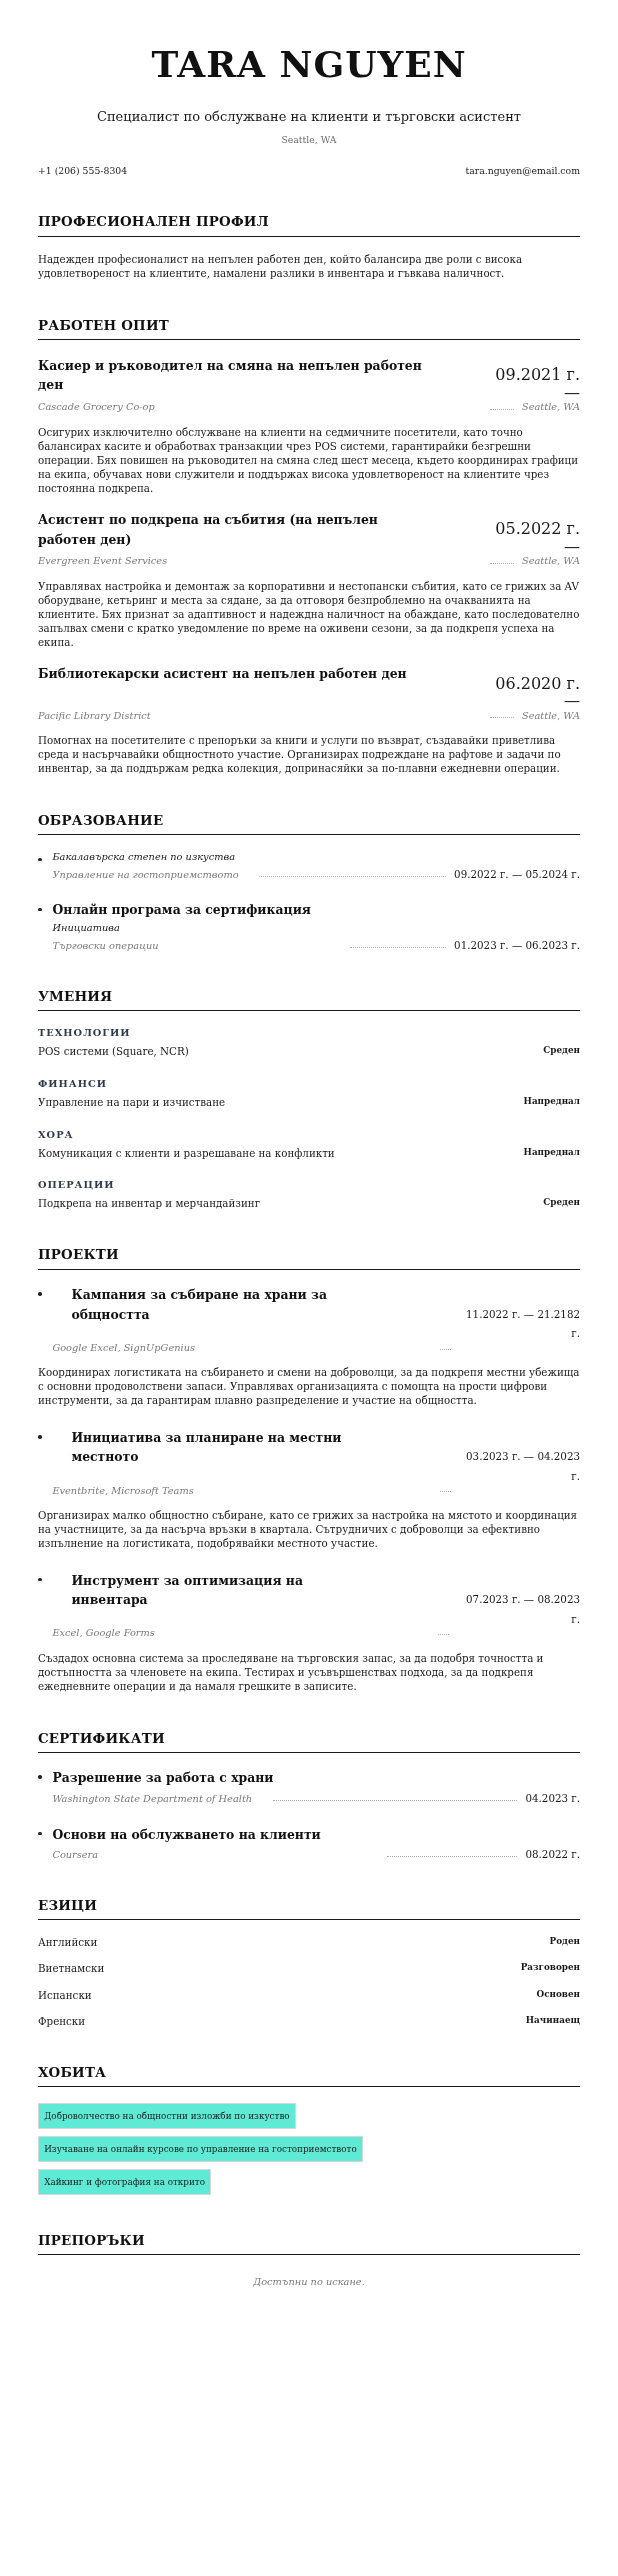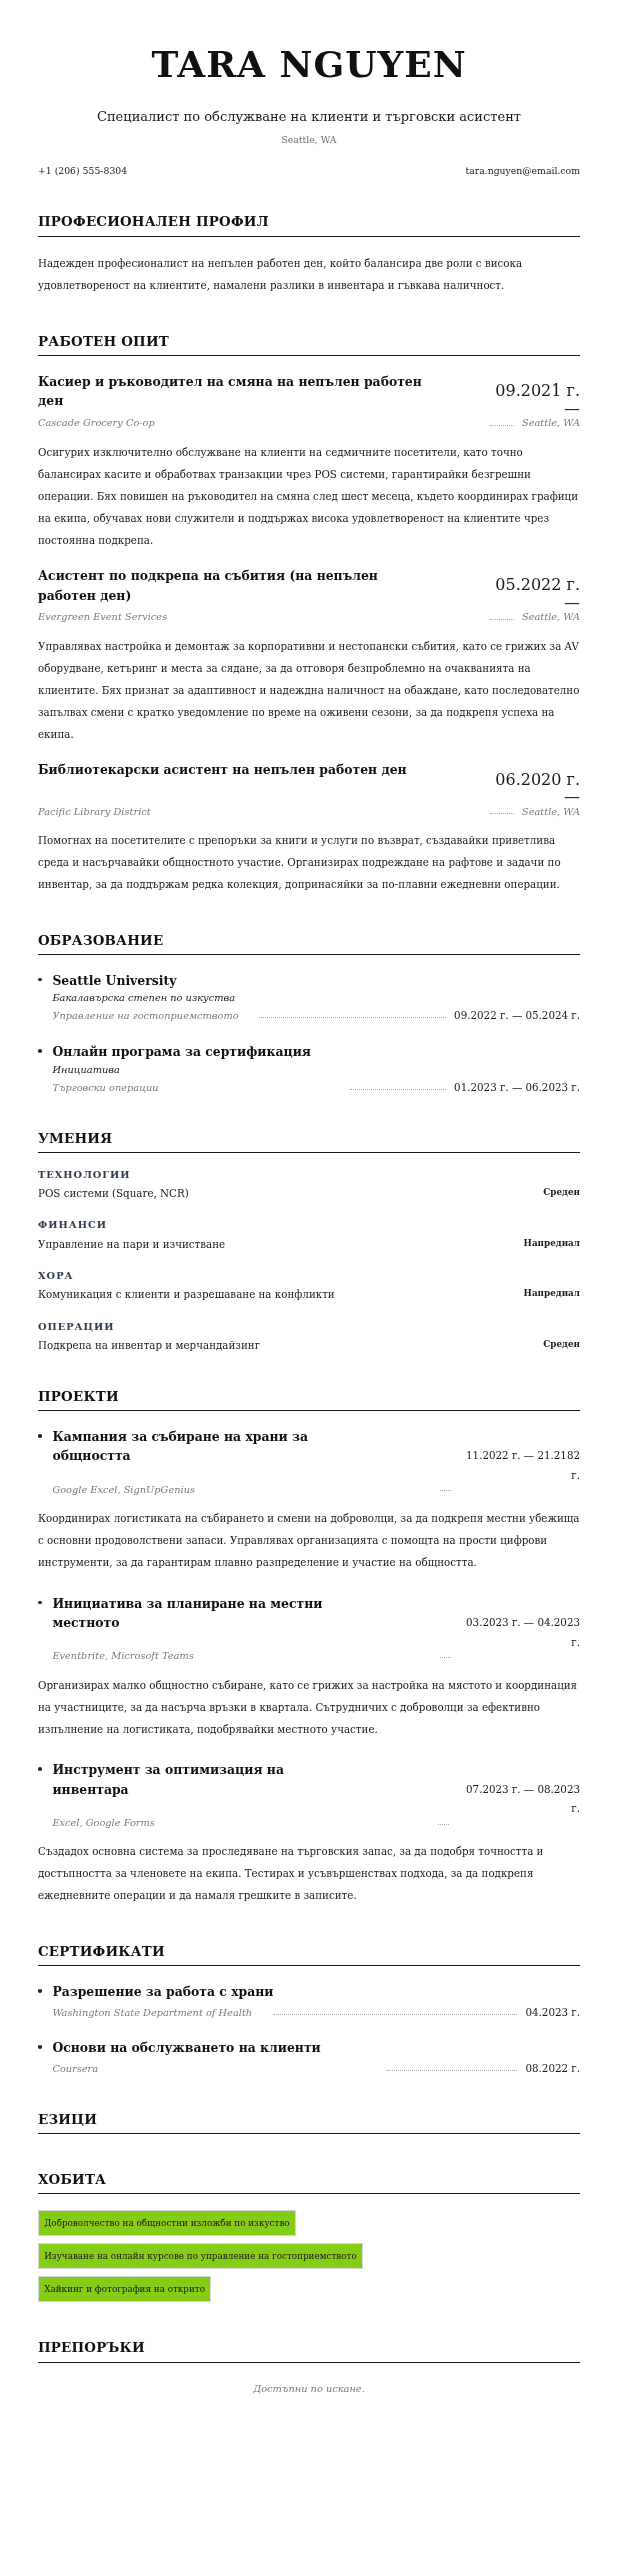--- a/index.html
+++ b/index.html
@@ -19,21 +19,21 @@
   .contact-row { display: flex; justify-content: space-between; margin-top: 20.6px; font-size: 9.3px; color: #1a1a1a; }
 
   
   .section { margin-top: 37px; }
   .section-title {
     font-size: 13.4px; font-weight: bold; color: #111;
     padding-bottom: 6.2px; border-bottom: 1.3px solid #1a1a1a;
     letter-spacing: 0.2px;
   }
   .section-body { margin-top: 15.5px; }
-  .para { font-size: 10.3px; line-height: 22px; color: #1a1a1a; }
+  .para { font-size: 10.3px; line-height: 14px; color: #1a1a1a; }
 
   
   .job { margin-top: 15.5px; }
   .job:first-child { margin-top: 0; }
   .job-head { display: flex; justify-content: space-between; align-items: flex-start; }
   .job-title { font-size: 12.4px; font-weight: bold; line-height: 19.6px; width: 392px; color: #111; }
   .job-dates { font-size: 16px; text-align: right; line-height: 17.5px; padding-top: 10.3px; color: #1a1a1a; }
   .job-meta { display: flex; justify-content: space-between; align-items: flex-end; margin-top: 0; }
   .job-company { font-size: 9.8px; font-style: italic; color: #7a7a7a; }
   .job-loc { font-size: 9.8px; font-style: italic; color: #7a7a7a; }
@@ -45,41 +45,41 @@
   .entry:first-child { margin-top: 0; }
   .bullet { position: absolute; left: 0; top: 7.2px; width: 3.6px; height: 3.6px; border-radius: 50%; background: #222; }
   .entry-title { font-size: 12.4px; font-weight: bold; line-height: 19.6px; color: #111; }
   .entry-sub { font-size: 9.8px; font-style: italic; color: #1a1a1a; margin-top: 2.1px; }
   .entry-row { display: flex; align-items: flex-end; margin-top: 6.2px; }
   .entry-field { font-size: 9.8px; font-style: italic; color: #7a7a7a; }
   .entry-row .dots { flex: 1 1 auto; margin: 0 8.2px 3.1px 20.6px; }
   .entry-date { font-size: 10.3px; color: #1a1a1a; white-space: nowrap; }
 
   .proj-head { display: flex; justify-content: space-between; align-items: flex-start; }
-  .proj-title { width: 289px; }
+  .proj-title { width: 289px; margin-left: 19px; }
   .proj-dates { font-size: 10.3px; text-align: right; line-height: 19.6px; padding-top: 19.6px; width: 118px; color: #1a1a1a; }
   .proj-meta { display: flex; align-items: flex-end; margin-top: -2.1px; }
   .proj-meta .dots { flex: 0 0 11.3px; margin: 0 0 3.1px auto; }
   .proj-desc { margin-top: 12.4px; margin-left: -14.4px; }
 
   
   .skill-cat { margin-top: 20.6px; }
   .skill-cat:first-child { margin-top: 0; }
   .skill-cat-name { font-size: 9.8px; font-weight: bold; color: #2f3a4b; letter-spacing: 1px; }
   .skill-row { display: flex; justify-content: space-between; margin-top: 7.2px; font-size: 10.3px; }
   .skill-level { font-weight: bold; font-size: 8.8px; }
 
   
   .lang-row { display: flex; justify-content: space-between; font-size: 10.3px; margin-top: 14.4px; }
   .lang-row:first-child { margin-top: 0; }
   .lang-level { font-weight: bold; font-size: 8.8px; }
 
   
   .hobby-list { display: flex; flex-direction: column; align-items: flex-start; gap: 6.7px; }
-  .hobby { background: #84cc16; border: 0.5px solid #d5d7db; font-size: 8.8px; padding: 7.2px 5.2px; color: #1a1a1a; }
+  .hobby { background: #5eead4; border: 0.5px solid #d5d7db; font-size: 8.8px; padding: 7.2px 5.2px; color: #1a1a1a; }
 
   .refs { text-align: center; font-style: italic; color: #7a7a7a; font-size: 9.8px; margin-top: 20.6px; padding-bottom: 113px; }
 </style>
 </head>
 <body>
 
 <div class="page">
 
   <header class="header">
     <div class="name">TARA NGUYEN</div>
@@ -149,21 +149,20 @@
         <p class="para job-desc">Помогнах на посетителите с препоръки за книги и услуги по възврат, създавайки приветлива среда и насърчавайки общностното участие. Организирах подреждане на рафтове и задачи по инвентар, за да поддържам редка колекция, допринасяйки за по-плавни ежедневни операции.</p>
       </div>
     </div>
   </section>
 
   <section class="section">
     <h2 class="section-title">ОБРАЗОВАНИЕ</h2>
     <div class="section-body">
       <div class="entry">
         <span class="bullet"></span>
-        <div class="entry-title">Seattle University</div>
         <div class="entry-sub">Бакалавърска степен по изкуства</div>
         <div class="entry-row">
           <span class="entry-field">Управление на гостоприемството</span>
           <span class="dots"></span>
           <span class="entry-date">09.2022 г. — 05.2024 г.</span>
         </div>
       </div>
       <div class="entry">
         <span class="bullet"></span>
         <div class="entry-title">Онлайн програма за сертификация</div>
@@ -272,20 +271,38 @@
           <span class="entry-field">Coursera</span>
           <span class="dots" style="margin-left:289px"></span>
           <span class="entry-date">08.2022 г.</span>
         </div>
       </div>
     </div>
   </section>
 
   <section class="section">
     <h2 class="section-title">ЕЗИЦИ</h2>
+    <div class="section-body">
+      <div class="lang-row">
+        <span>Английски</span>
+        <span class="lang-level">Роден</span>
+      </div>
+      <div class="lang-row">
+        <span>Виетнамски</span>
+        <span class="lang-level">Разговорен</span>
+      </div>
+      <div class="lang-row">
+        <span>Испански</span>
+        <span class="lang-level">Основен</span>
+      </div>
+      <div class="lang-row">
+        <span>Френски</span>
+        <span class="lang-level">Начинаещ</span>
+      </div>
+    </div>
   </section>
 
   <section class="section">
     <h2 class="section-title">ХОБИТА</h2>
     <div class="section-body hobby-list">
       <div class="hobby">Доброволчество на общностни изложби по изкуство</div>
       <div class="hobby">Изучаване на онлайн курсове по управление на гостоприемството</div>
       <div class="hobby">Хайкинг и фотография на открито</div>
     </div>
   </section>

